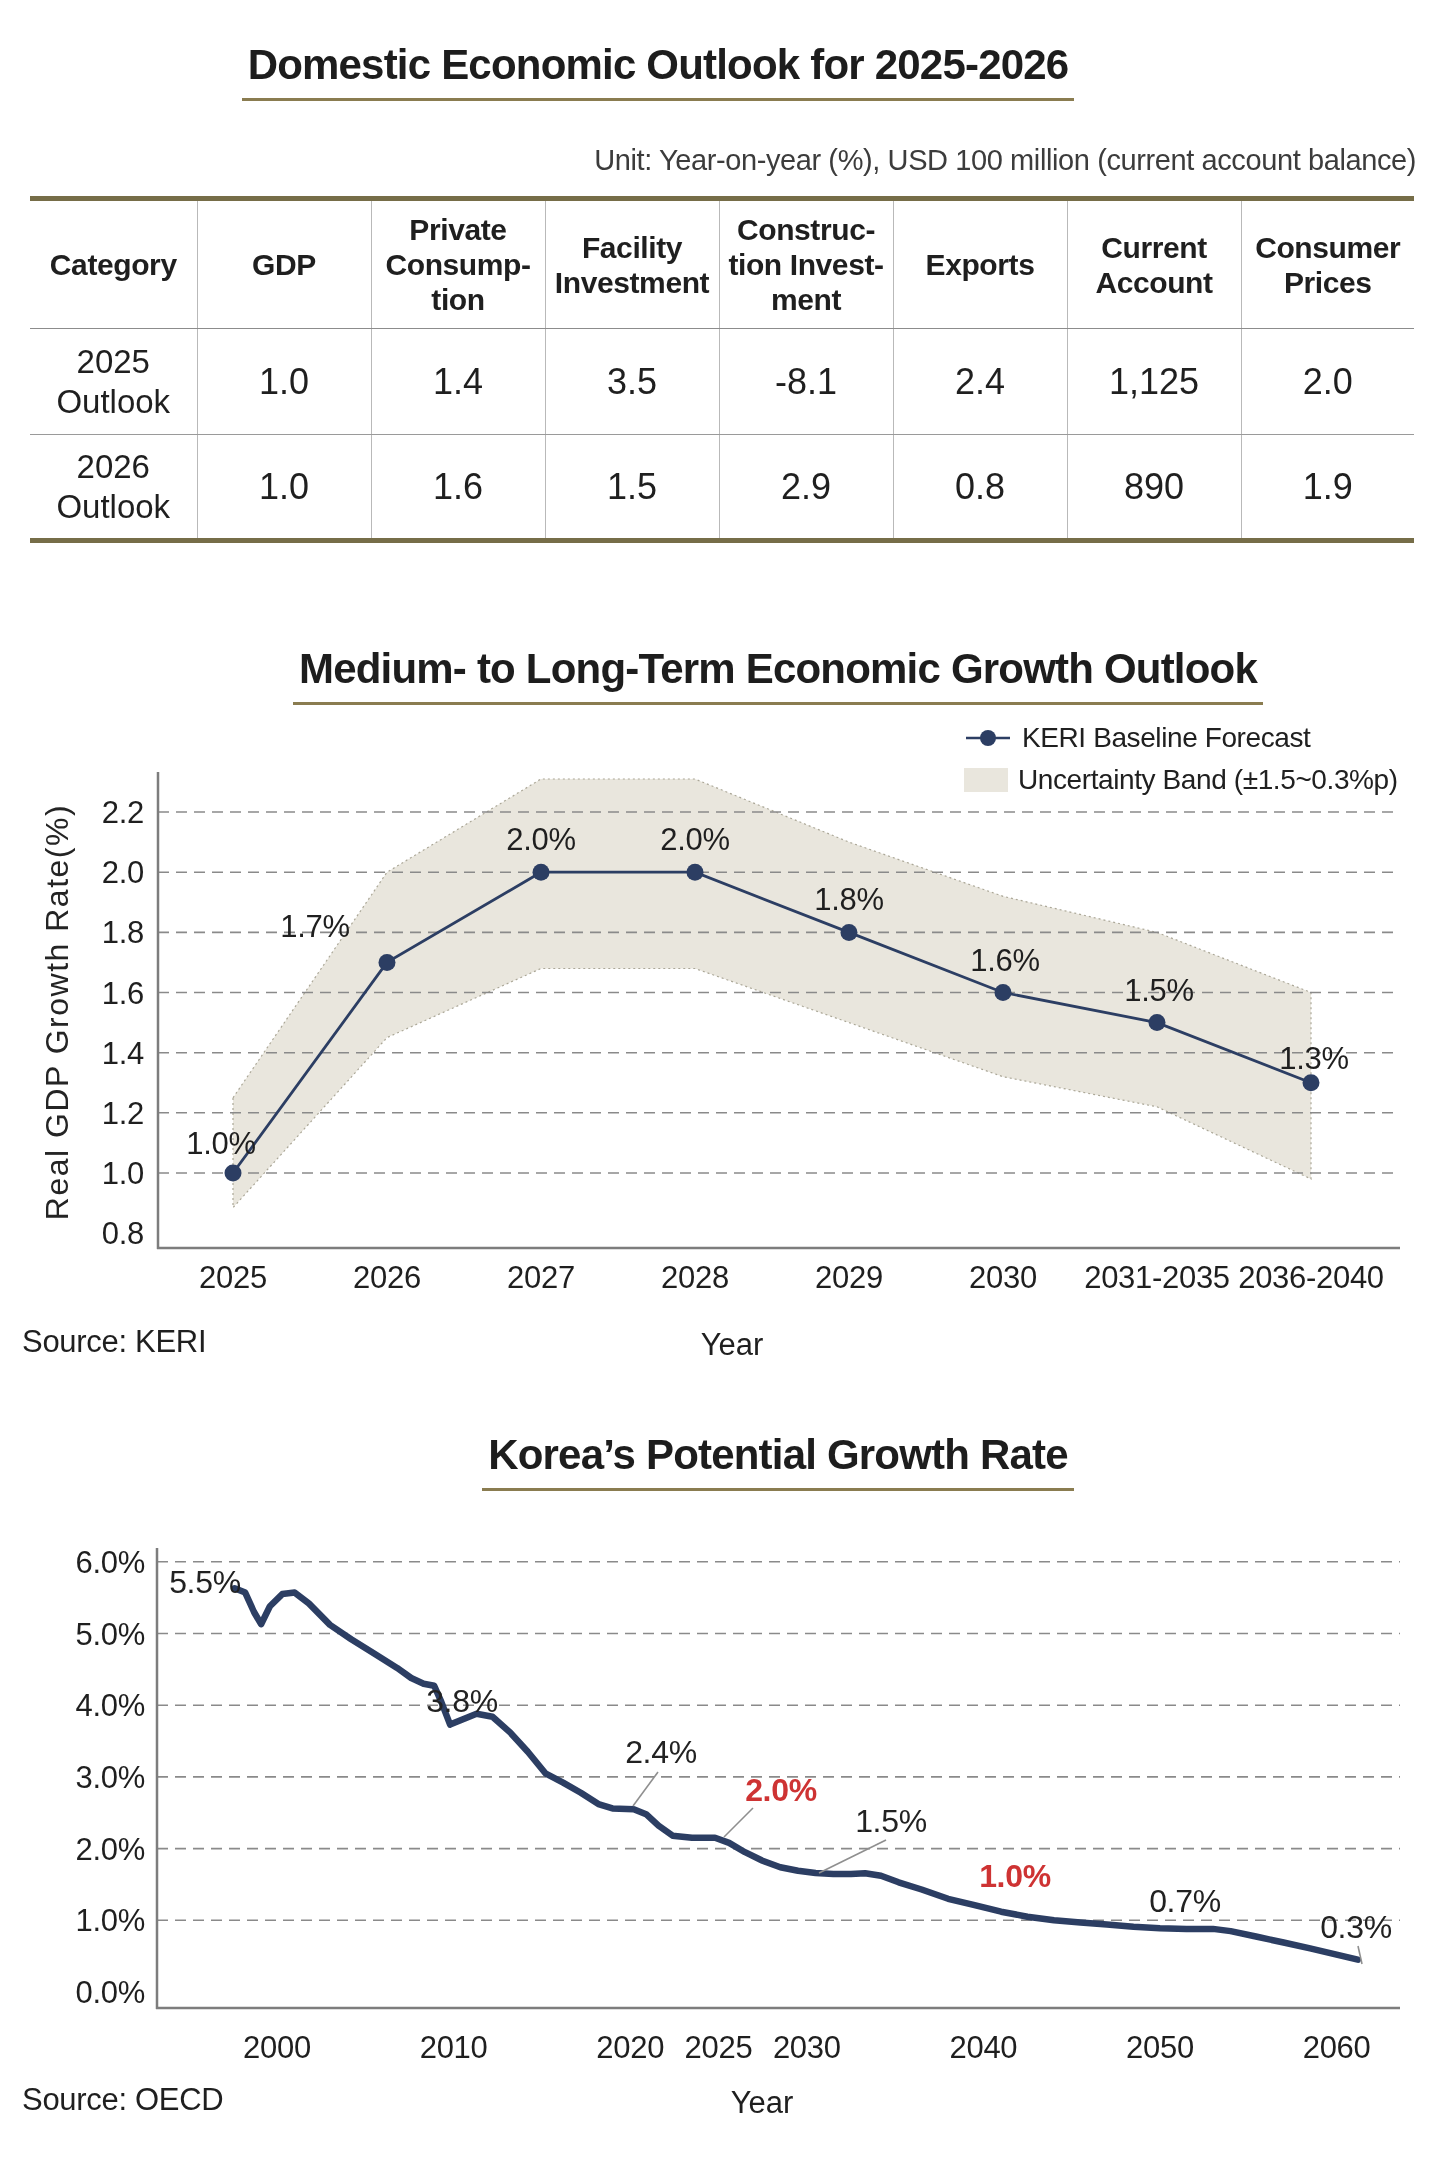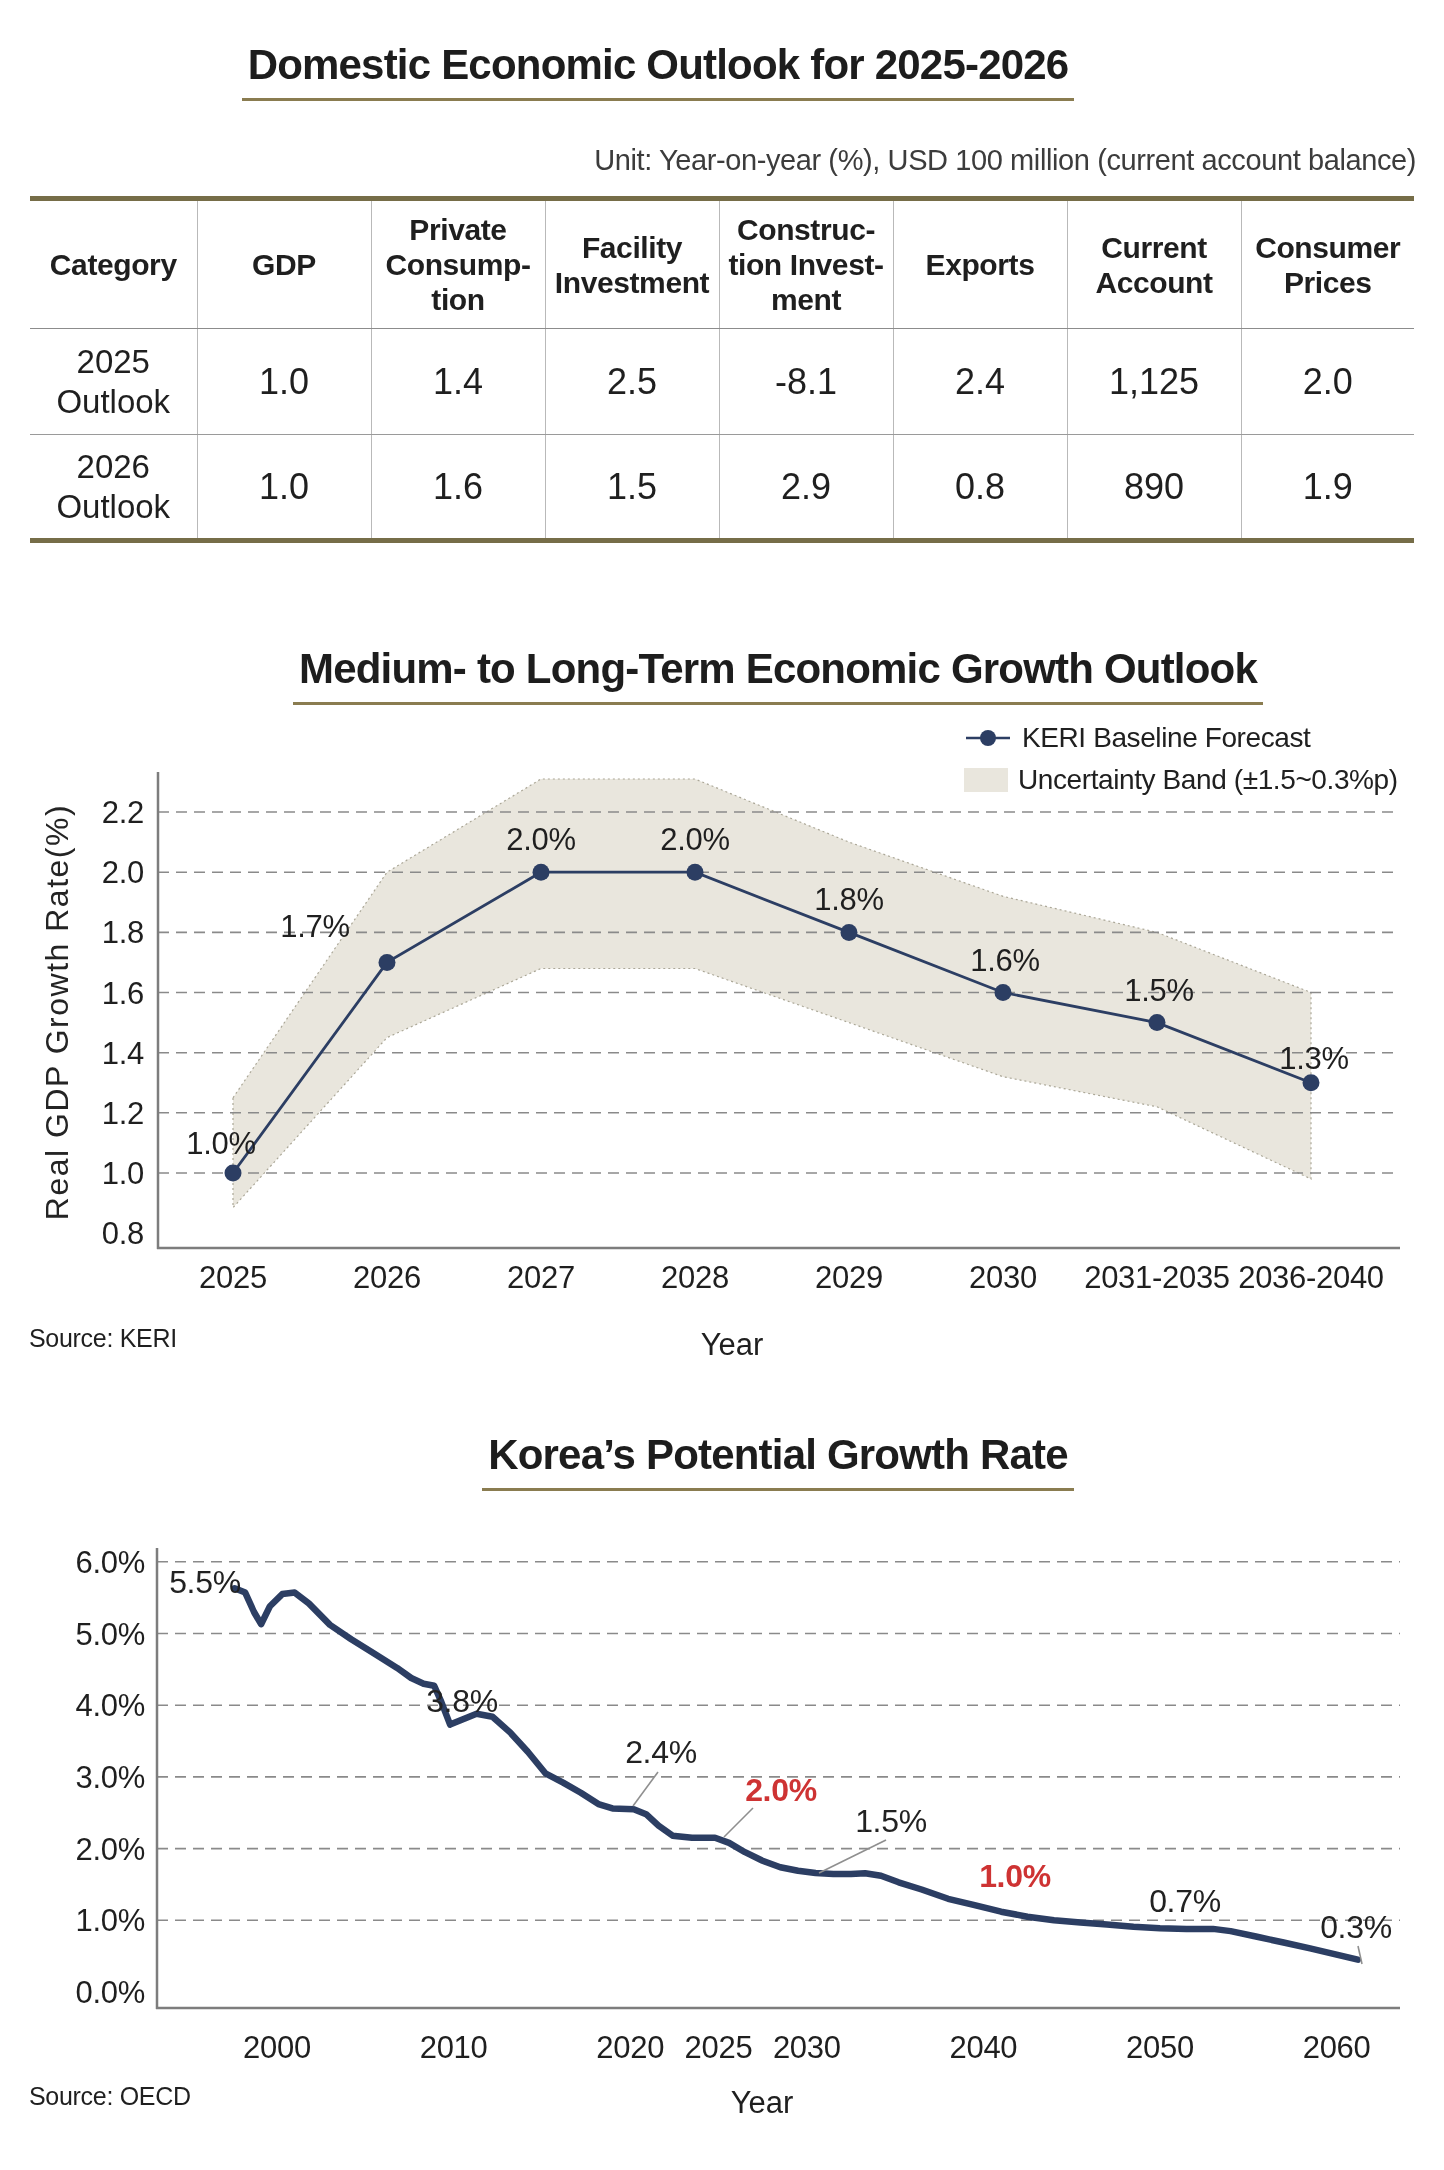--- a/index.html
+++ b/index.html
@@ -17,21 +17,21 @@
                  font-weight:400;padding:0;}
   #outlook-table thead th{height:127px;font-size:30px;font-weight:700;line-height:35px;
                  border-bottom:1.5px solid #8c8c8c;letter-spacing:-0.4px;}
   #outlook-table tbody th{font-size:33px;line-height:40px;font-weight:400;}
   #outlook-table tbody td{font-size:36px;}
   #outlook-table tbody tr.r0 th,#outlook-table tbody tr.r0 td{height:105px;border-bottom:1px solid #9a9a9a;}
   #outlook-table tbody tr.r1 th,#outlook-table tbody tr.r1 td{height:103px;}
   #outlook-table th+th,#outlook-table td+td,#outlook-table tbody th+td{border-left:1px solid #b9b9b9;}
   
   #charts-svg{position:absolute;left:0;top:0;width:1444px;height:2170px;}
-  .src{position:absolute;left:29px;font-size:25px;letter-spacing:-0.3px;text-align:center;}
+  .src{position:absolute;left:22px;font-size:31px;letter-spacing:-0.3px;text-align:center;}
   .xlab{position:absolute;transform:translateX(-50%);font-size:31px;}
   #ylabel1{position:absolute;left:57px;top:1012px;transform:translate(-50%,-50%) rotate(-90deg);
            white-space:nowrap;font-size:32px;letter-spacing:1.5px;color:#242424;}
   .legend-row{position:absolute;display:flex;align-items:center;gap:10px;font-size:28px;
               letter-spacing:-0.4px;color:#202020;}
   .legend-swatch{width:44px;height:24px;background:#e9e6dd;}
 </style>
 </head>
 <body>
 
@@ -157,21 +157,21 @@
         <th>Consumer
 Prices</th>
       </tr>
     </thead>
     <tbody>
       <tr class="r0">
         <th>2025
 Outlook</th>
         <td>1.0</td>
         <td>1.4</td>
-        <td>2.5</td>
+        <td>3.5</td>
         <td>-8.1</td>
         <td>2.4</td>
         <td>1,125</td>
         <td>2.0</td>
       </tr>
       <tr class="r1">
         <th>2026
 Outlook</th>
         <td>1.0</td>
         <td>1.6</td>

